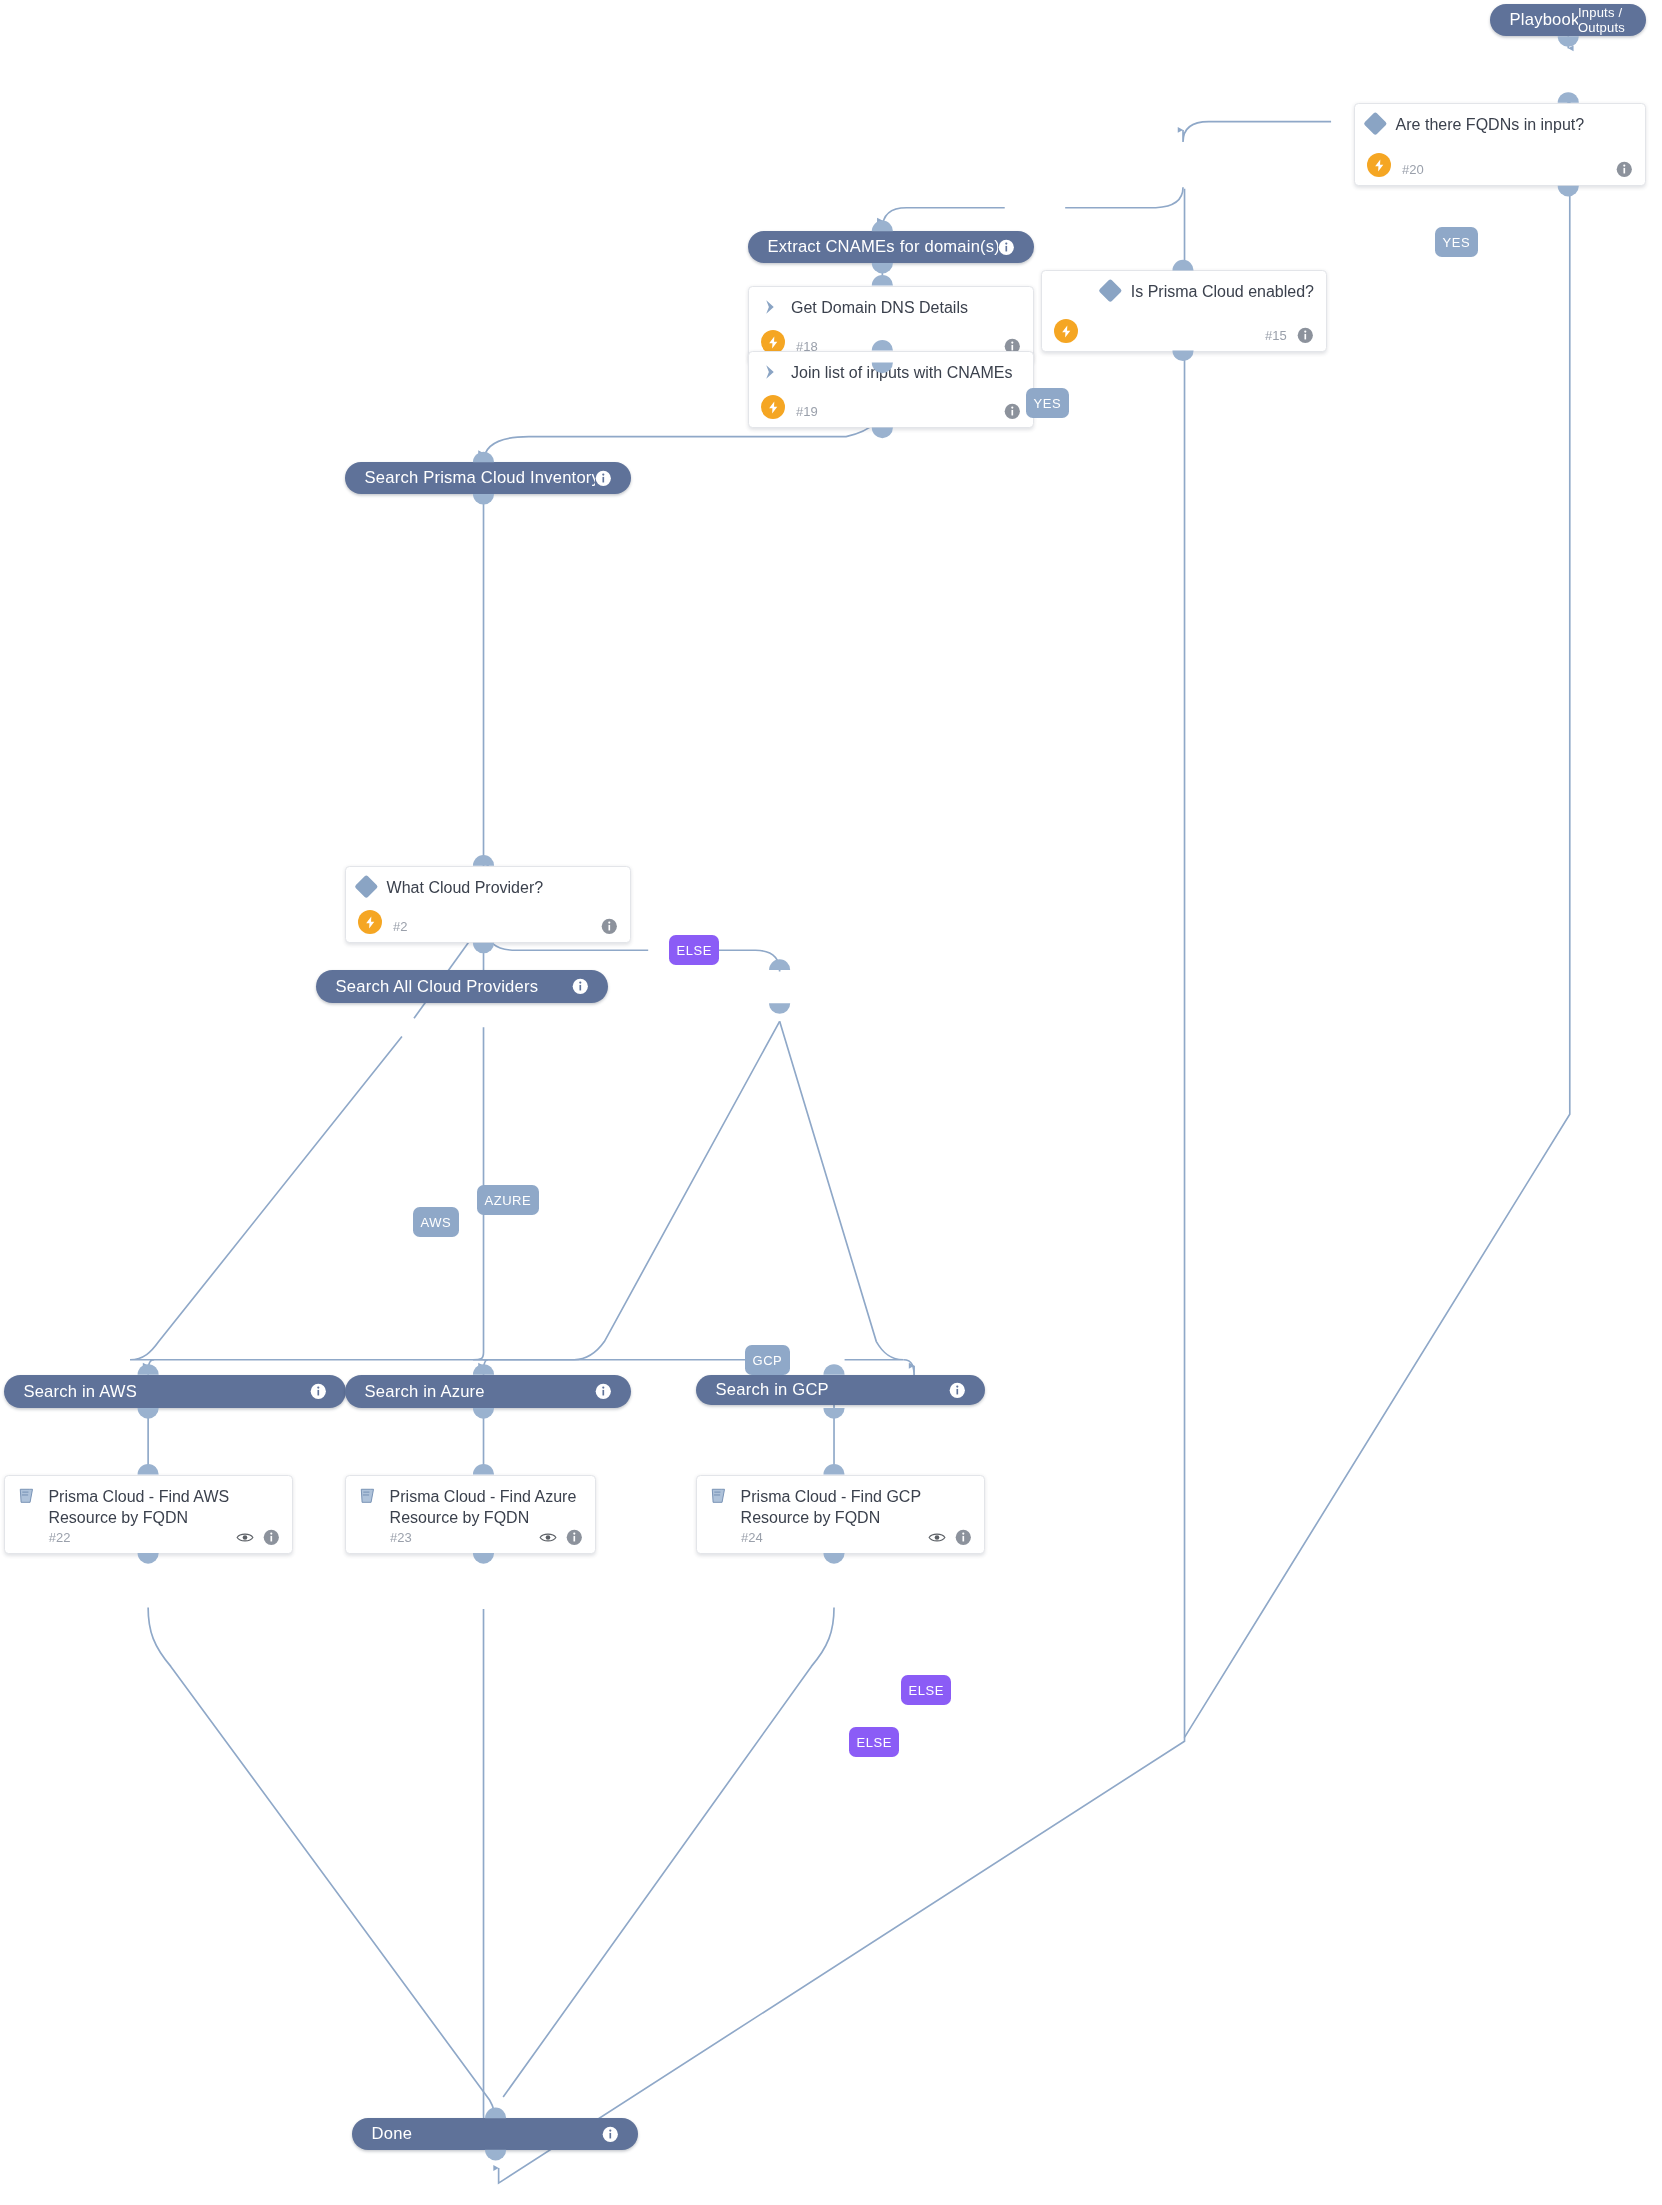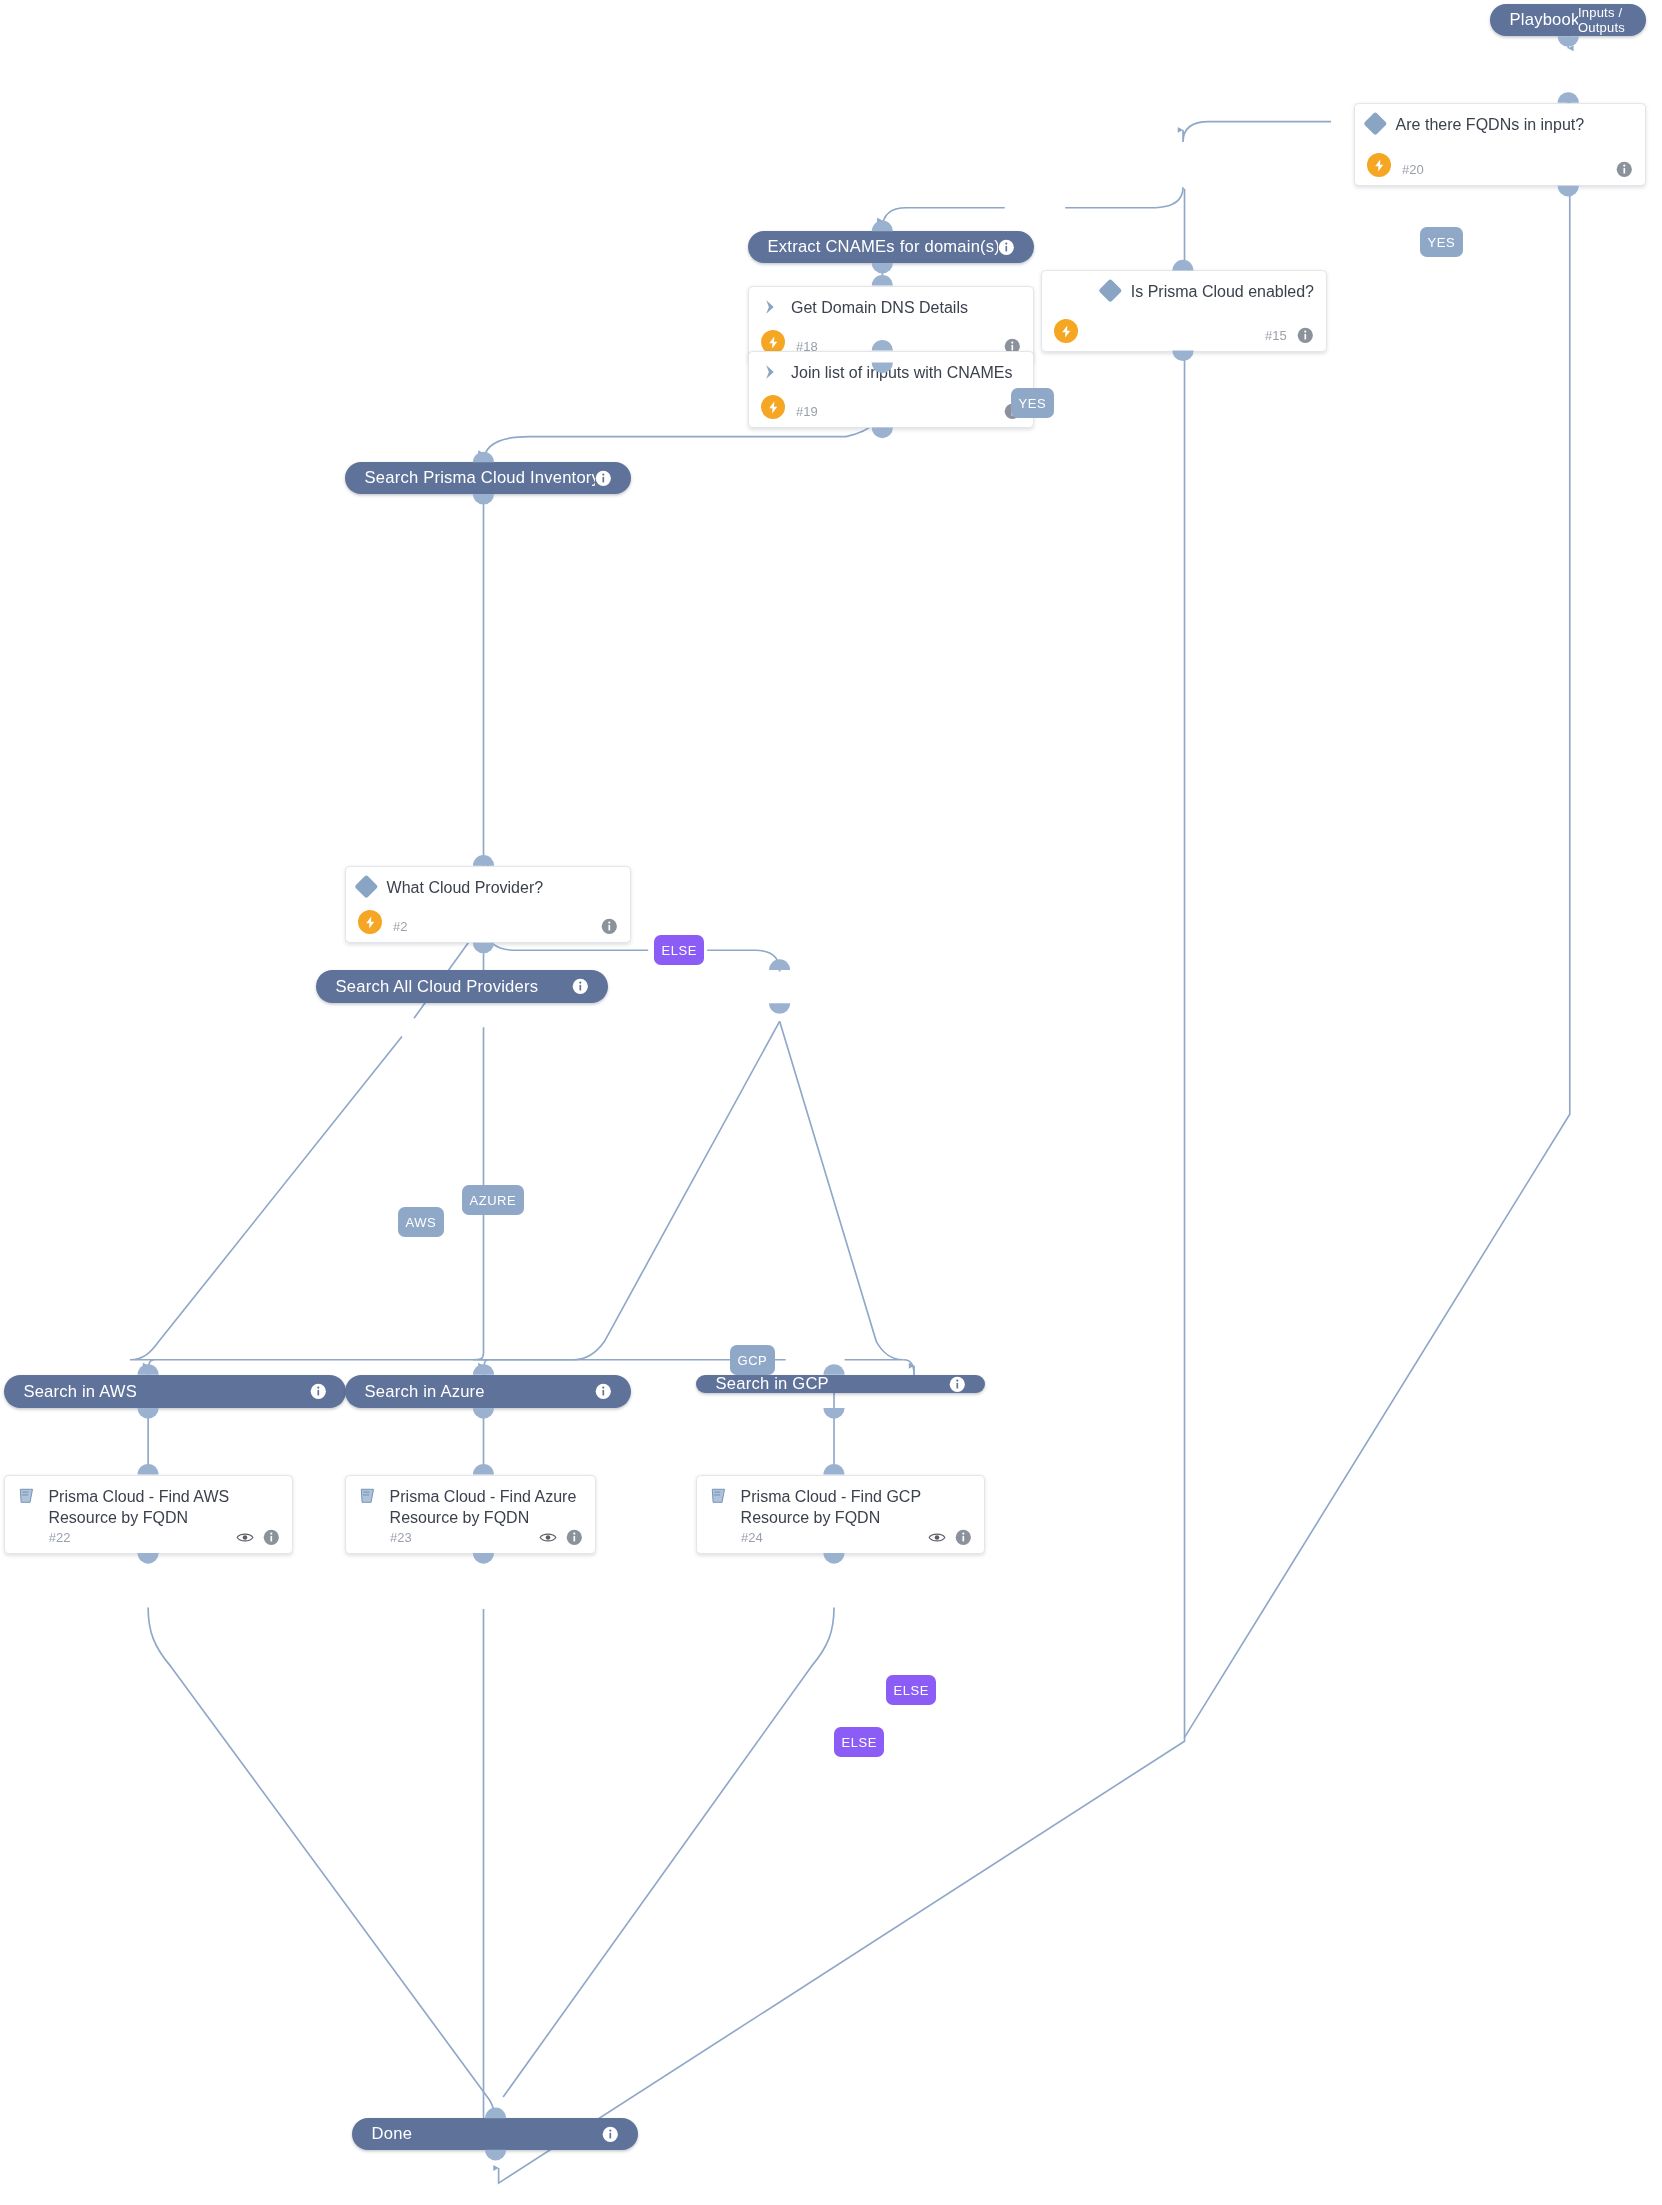--- a/index.html
+++ b/index.html
@@ -61,21 +61,21 @@
   .info-dark{width:16.6px;height:16.6px;flex:0 0 auto;}
   .info-white{width:16.6px;height:16.6px;flex:0 0 auto;}
   .eye-icon{width:18px;height:13px;flex:0 0 auto;}
 
   
   .elabel{
     position:absolute;box-sizing:border-box;
     border-radius:6.8px;
     display:flex;align-items:center;justify-content:center;
     color:#ffffff;font-size:13px;letter-spacing:0.5px;
-    padding:0 7.6px;height:30px;
+    padding:0 7.6px;height:30px;margin-left:15px;
   }
   .elabel.blue{background:#8fa8c8;}
   .elabel.dark{background:#8b5cf6;}
 </style>
 </head>
 <body>
 
 <div id="canvas">
 
   <svg id="edges" viewBox="0 0 2200 2919" xmlns="http://www.w3.org/2000/svg">
@@ -290,21 +290,21 @@
 
   <div class="pill" style="left:345px;top:1375px;width:286px;height:33px;">
     <span class="pill-title">Search in Azure</span>
     <svg class="info-white" viewBox="0 0 24 24">
       <circle cx="12" cy="12" r="11" fill="#ffffff"></circle>
       <rect x="10.8" y="10" width="2.4" height="8" fill="#5f7299"></rect>
       <circle cx="12" cy="6.6" r="1.6" fill="#5f7299"></circle>
     </svg>
   </div>
 
-  <div class="pill" style="left:696px;top:1375px;width:289px;height:18px;">
+  <div class="pill" style="left:696px;top:1375px;width:289px;height:30px;">
     <span class="pill-title">Search in GCP</span>
     <svg class="info-white" viewBox="0 0 24 24">
       <circle cx="12" cy="12" r="11" fill="#ffffff"></circle>
       <rect x="10.8" y="10" width="2.4" height="8" fill="#5f7299"></rect>
       <circle cx="12" cy="6.6" r="1.6" fill="#5f7299"></circle>
     </svg>
   </div>
 
   <div class="card" style="left:3.8px;top:1475px;width:289px;height:79px;position:absolute;">
     <div class="card-head">

